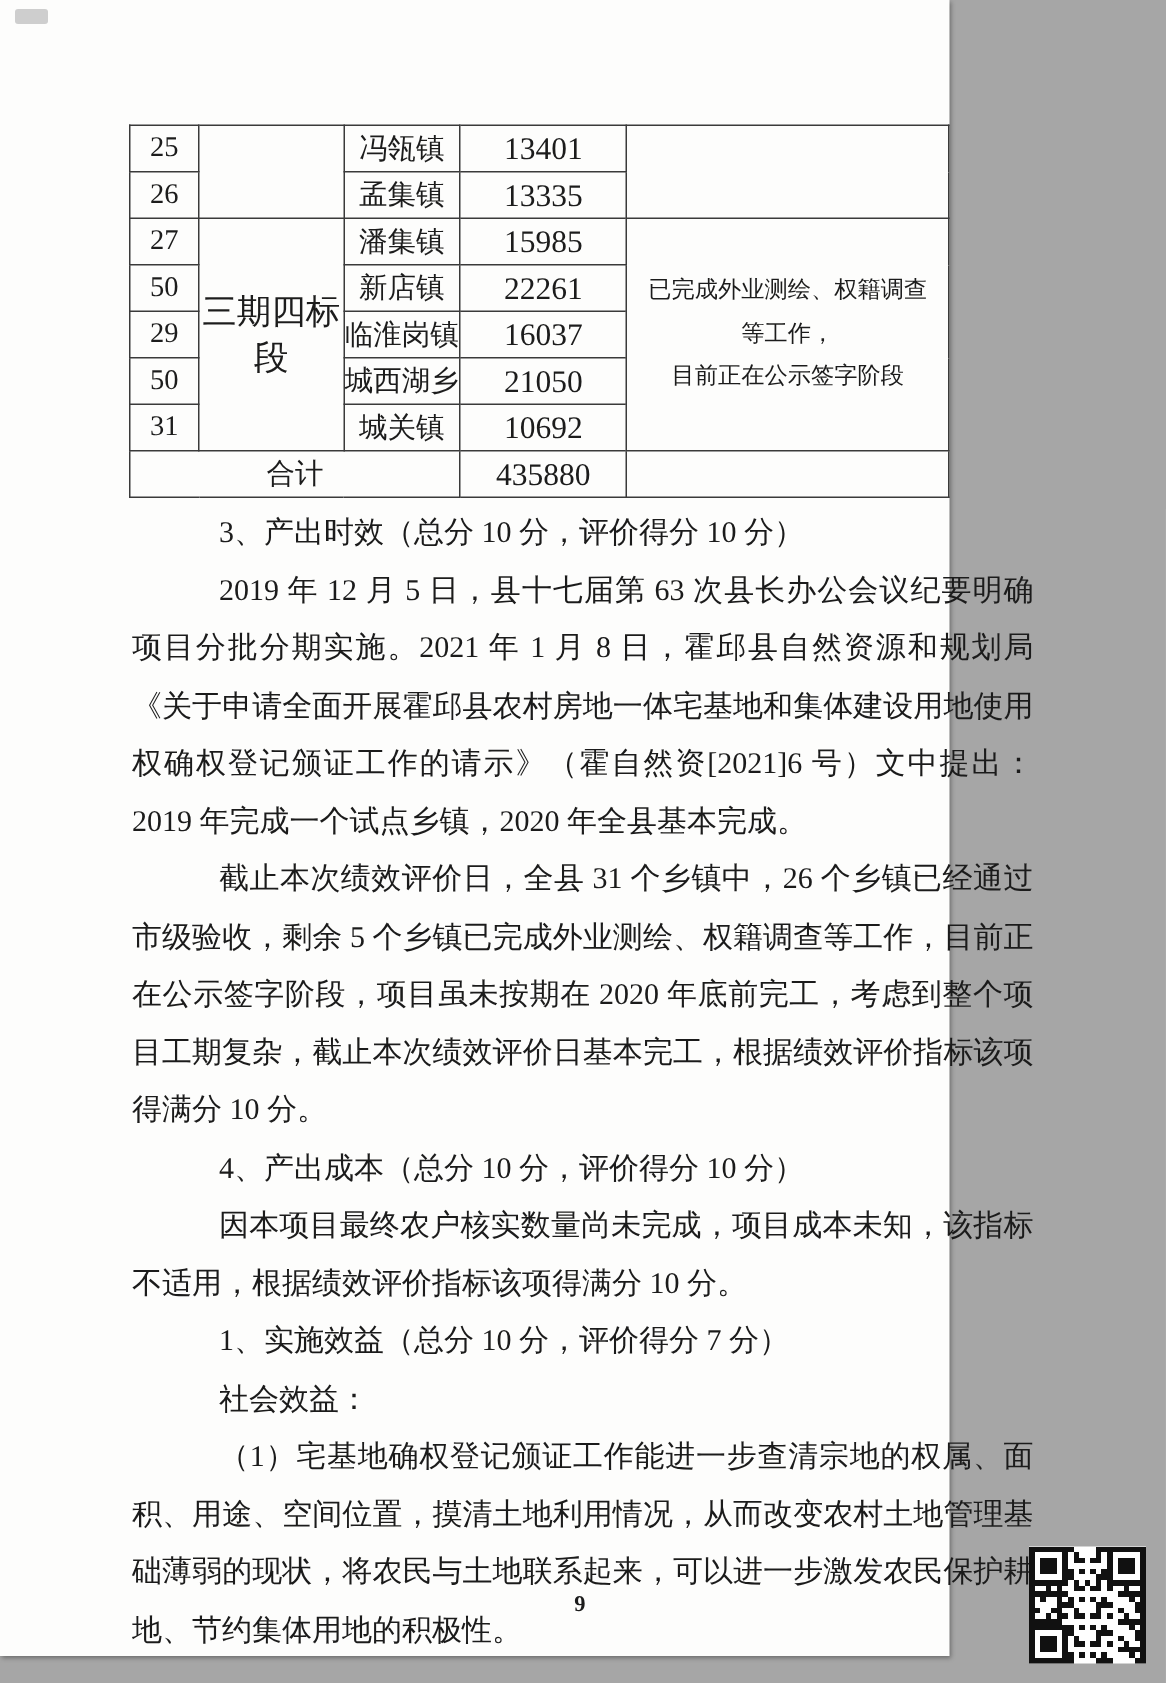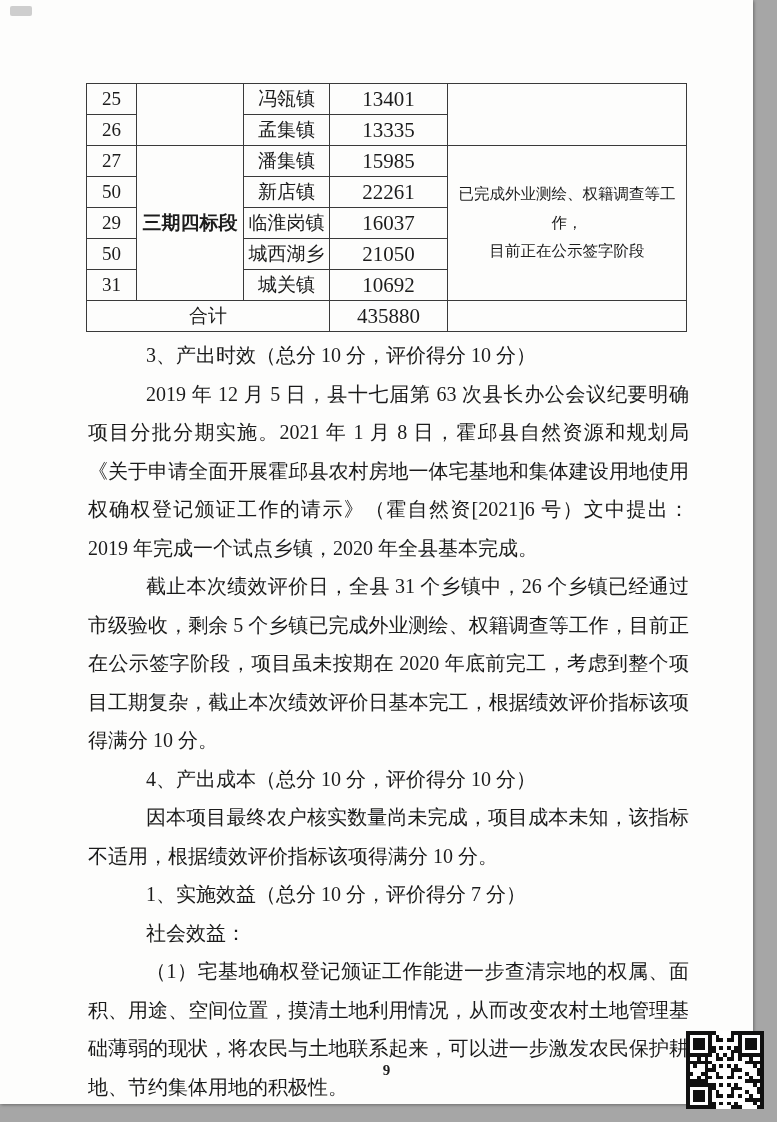--- a/index.html
+++ b/index.html
@@ -1,30 +1,30 @@
 <!DOCTYPE html>
 <html><head>
 <meta charset="utf-8">
 <style>
   html,body{margin:0;padding:0;background:#8f8f8f;}
   .canvas{position:relative;width:777px;height:1122px;background:#a6a6a6;overflow:hidden;
           font-family:"Liberation Serif","DejaVu Serif",serif;}
-  .page{position:absolute;left:0;top:0;width:753px;height:1104px;background:#fdfdfc;
+  .page{position:absolute;left:0;top:0;width:633px;height:1104px;background:#fdfdfc;
         box-shadow:1px 1px 3px rgba(0,0,0,.35);}
   .corner-artifact{position:absolute;left:10px;top:6px;width:22px;height:10px;
         background:#c2c2c2;border-radius:2px;opacity:.8;}
 
   
   .data-table{position:absolute;left:86px;top:83px;border-collapse:collapse;table-layout:fixed;
         color:#1c1c1c;}
   .data-table td{border:1px solid #3a3a3a;text-align:center;vertical-align:middle;
         font-size:19px;padding:0;height:30px;overflow:hidden;}
   .data-table td.value-cell,.data-table td.total-value-cell{font-size:21px;}
   .data-table td.status-cell{font-size:15.5px;line-height:1.85;padding:2px 8px;}
-  .data-table td.section-cell{font-size:19px;font-weight:bold;}
+  .data-table td.section-cell{font-size:23px;}
 
   
   .body-text{position:absolute;left:88px;top:336px;width:601px;color:#1b1b1b;
         font-size:20px;line-height:38.5px;text-align:justify;}
   .body-text p{margin:0;text-indent:58px;}
   .body-text p.bold{font-weight:bold;}
 
   .page-number{position:absolute;left:86px;top:1062px;width:601px;text-align:center;
         font-size:15px;font-weight:bold;color:#1b1b1b;}
 

